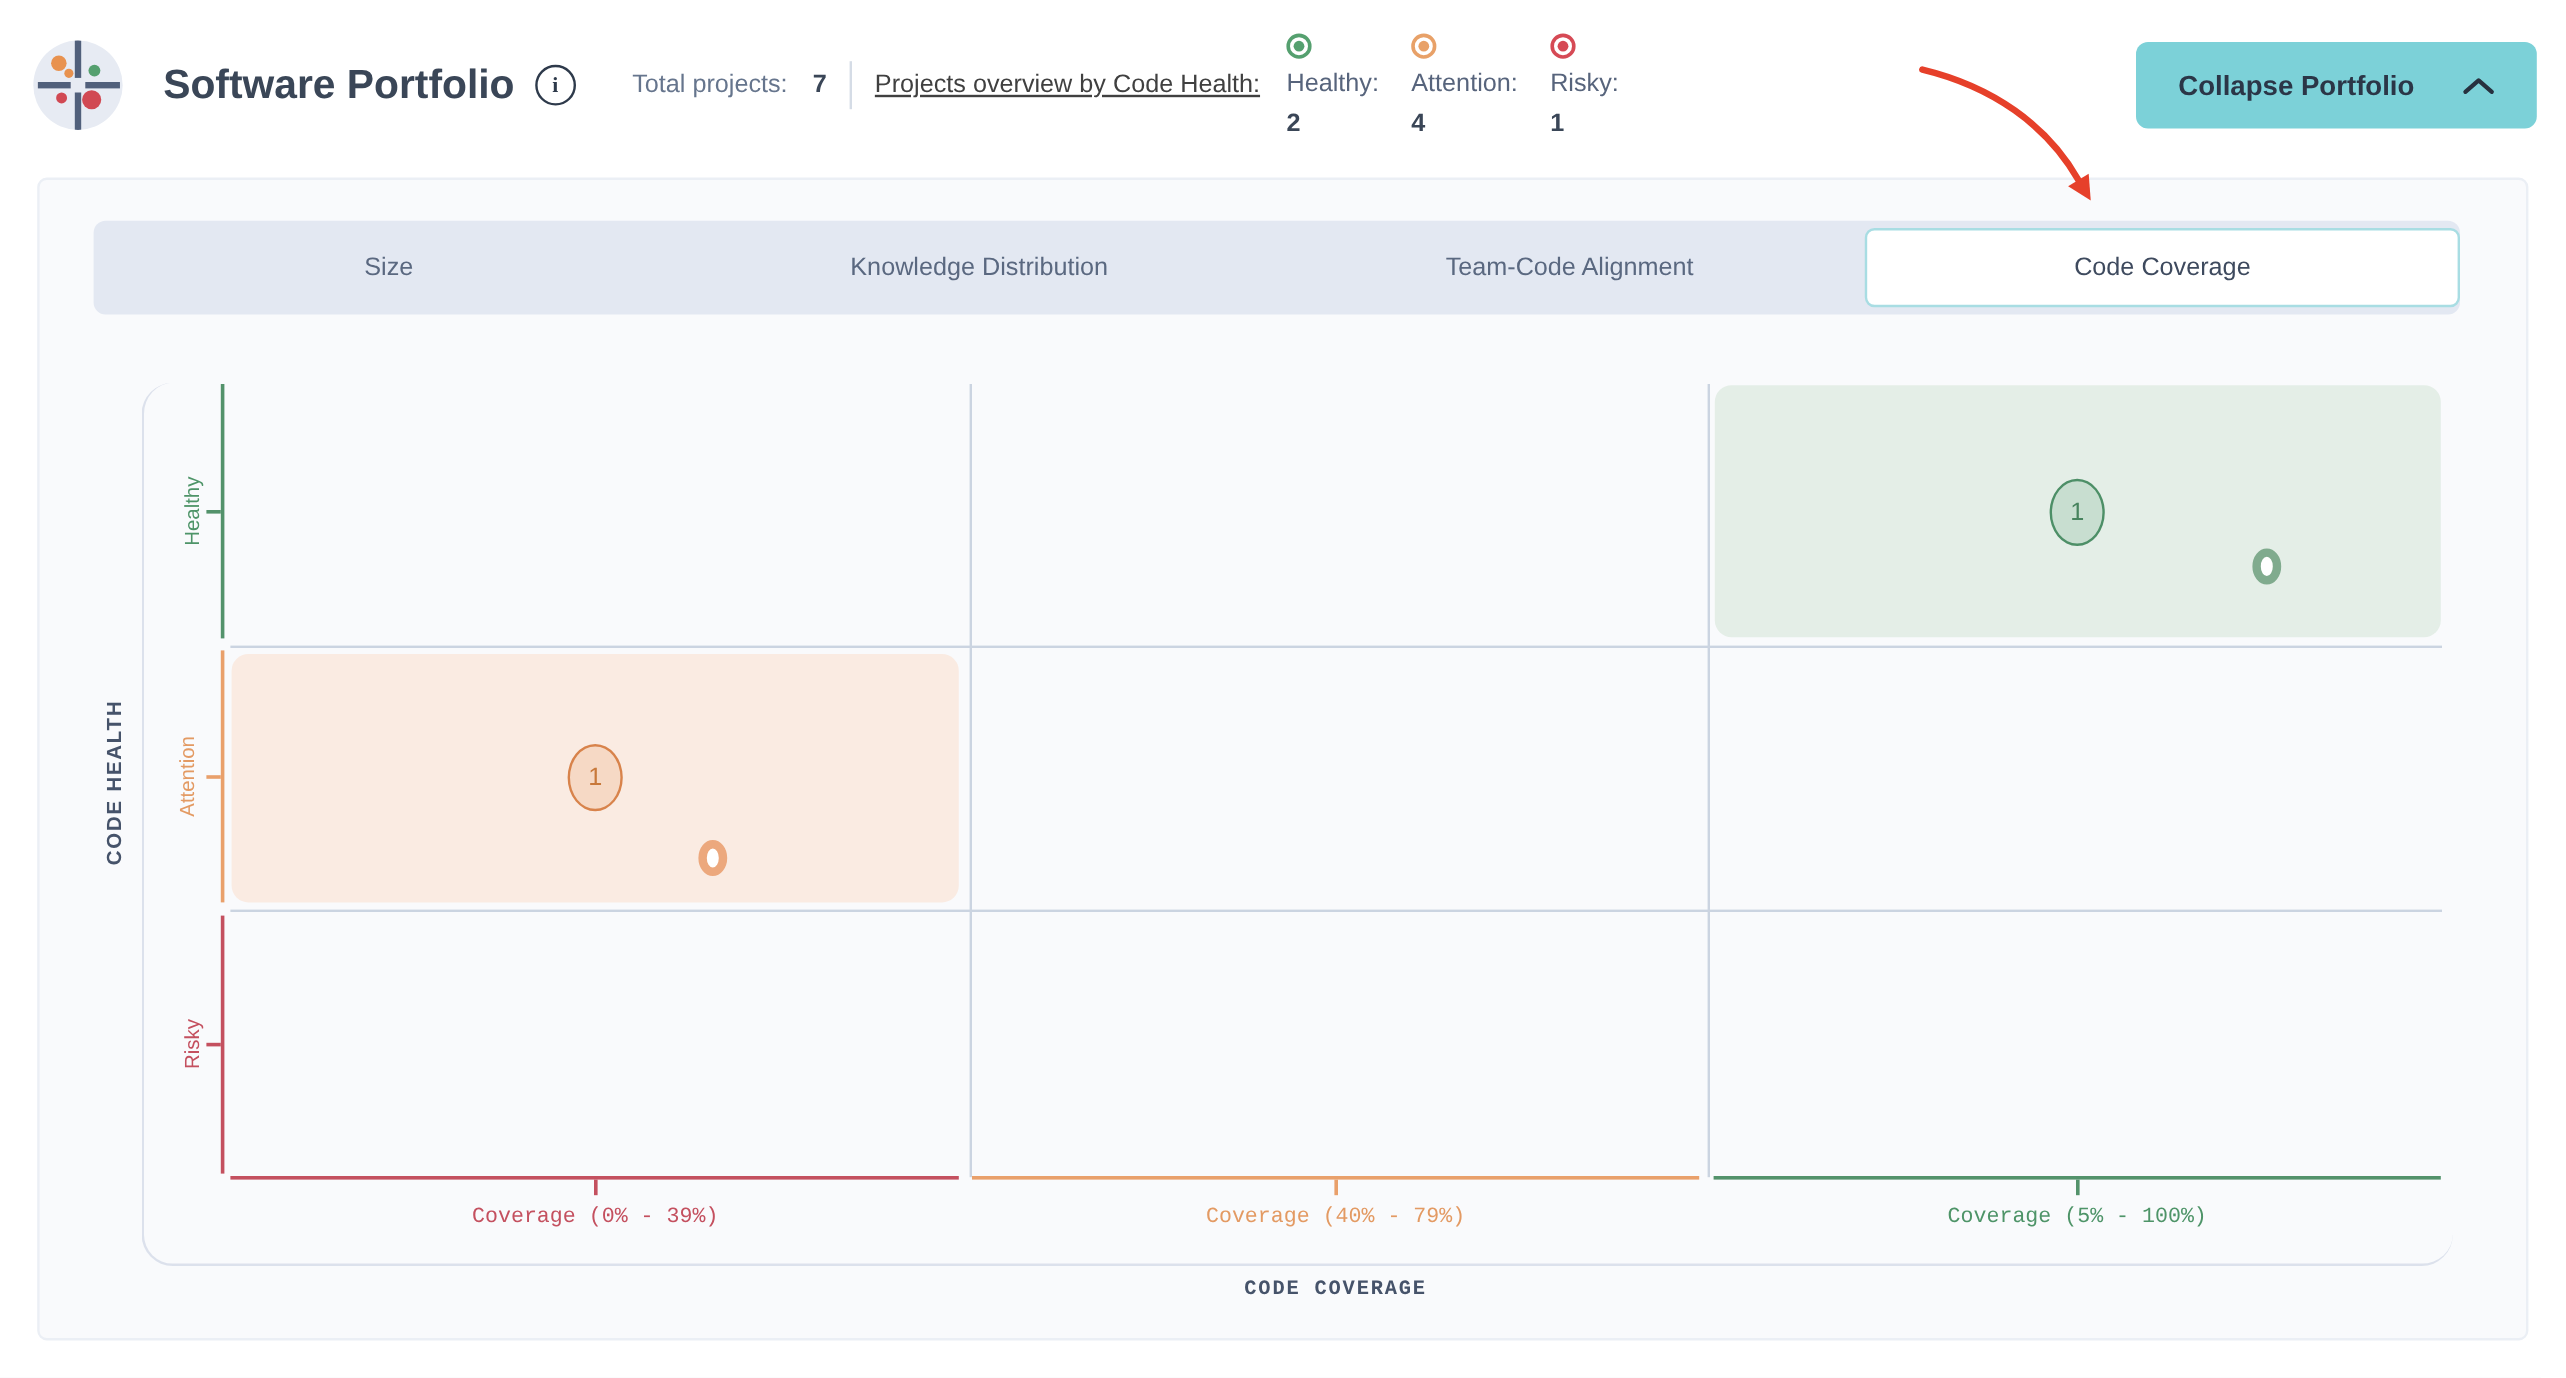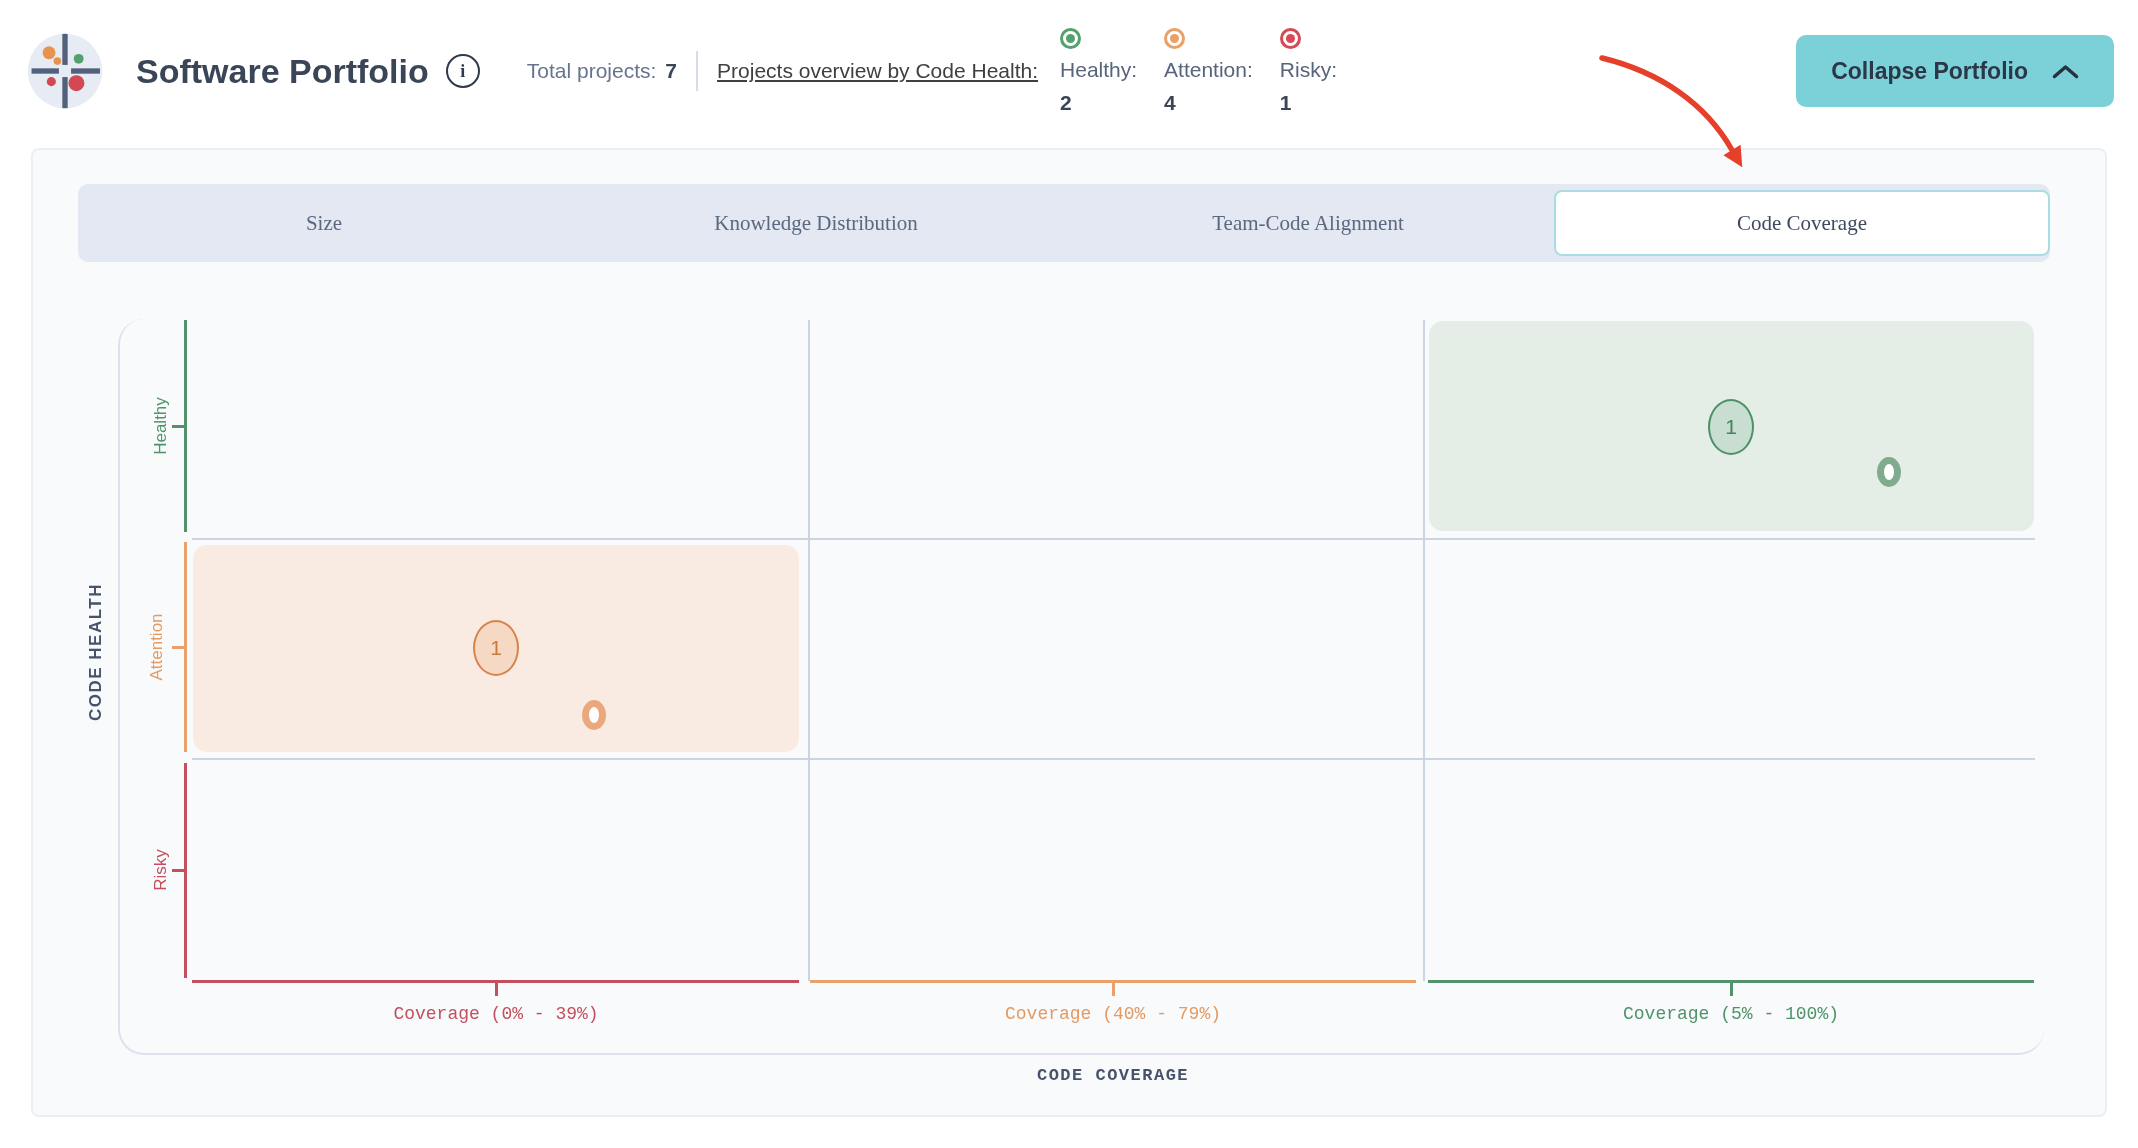--- a/index.html
+++ b/index.html
@@ -11,49 +11,49 @@
 
   
   .header { position:absolute; left:0; top:0; width:2138px; height:142px;
             display:flex; align-items:center; padding:0 24px 0 27px; box-sizing:border-box; }
   .logo { width:76px; height:76px; flex:0 0 auto; }
   .title { font-size:34px; font-weight:700; color:#3A4657; margin-left:33px; white-space:nowrap; }
   .info-btn { width:30px; height:30px; border:2px solid #2E3A4B; border-radius:50%;
               display:flex; align-items:center; justify-content:center; font-size:18px;
               color:#2E3A4B; margin-left:17px; font-weight:700;
               font-family:"Liberation Serif", serif; cursor:pointer; }
-  .stat { margin-left:47px; font-size:21px; color:#66758D; display:flex; gap:9px;
+  .stat { margin-left:47px; font-size:21px; color:#66758D; display:flex; gap:21px;
           align-items:center; white-space:nowrap; }
   .stat b, .legend-item b { color:#3A4657; font-weight:600; }
   .hdr-divider { width:2px; height:40px; background:#D5DCE6; margin:0 19px; }
   .overview-label { font-size:21px; color:#404040; font-weight:500; white-space:nowrap;text-decoration:underline; }
   .legend { display:flex; align-items:center; gap:27px; margin-left:22px; }
   .legend-item { display:flex; align-items:flex-start; gap:9px; font-size:21px;
                  color:#57647C; white-space:nowrap;flex-direction:column; }
   .ring { width:21px; height:21px; border-radius:50%; border:3px solid; background:#fff;
           display:flex; align-items:center; justify-content:center; box-sizing:border-box; }
   .ring .dot { width:9px; height:9px; border-radius:50%; }
   .ring.healthy { border-color:#55A06F; } .ring.healthy .dot { background:#55A06F; }
   .ring.attention { border-color:#E8A168; } .ring.attention .dot { background:#E8A168; }
   .ring.risky { border-color:#D64A55; } .ring.risky .dot { background:#D64A55; }
   .collapse-btn { margin-left:auto; height:72px; padding:0 35px; background:#7CD1D8;
-                  border:none; border-radius:10px; display:flex; align-items:center; gap:24px;
+                  border:none; border-radius:10px; display:flex; align-items:center; gap:40px;
                   font-size:23px; font-weight:700; color:#2B3647; cursor:pointer;
                   font-family:inherit; white-space:nowrap; }
 
   
   .arrow-svg { position:absolute; left:1580px; top:38px; pointer-events:none; z-index:40; }
 
   
   .panel { position:absolute; left:31px; top:148px; width:2076px; height:969px;
            background:#F9FAFC; border:2px solid #EBEFF5; border-radius:8px; box-sizing:border-box; }
 
   
   .tabbar { position:absolute; left:45px; top:34px; width:1972px; height:78px;
-            background:#E3E8F2; border-radius:10px; display:flex;font-family:Liberation Serif, serif; }
+            background:#E3E8F2; border-radius:10px; display:flex; }
   .tab { flex:1 1 0; display:flex; align-items:center; justify-content:center;
          font-size:21px; color:#5A6880; cursor:pointer; border-radius:8px; }
   .tab.selected { background:#ffffff; border:2px solid #A8DDE3; margin:6px 0;
                   color:#3E4A5E; box-sizing:border-box; }
 
   
   .chart { position:absolute; left:0; top:0; width:100%; height:100%; }
   .abs { position:absolute; }
   .axis-frame { left:85px; top:169px; width:1924px; height:734px;
                 border-left:2px solid #DCE1EC; border-bottom:2px solid #DCE1EC;

